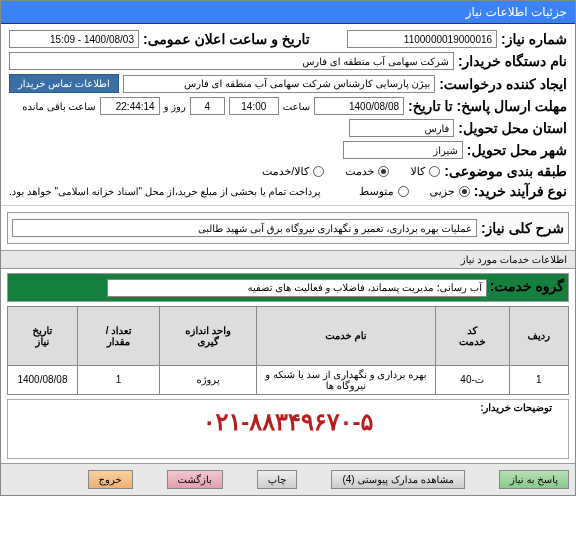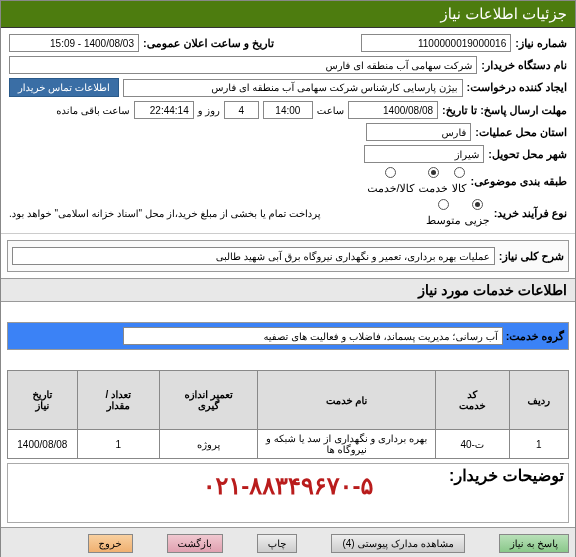--- a/index.html
+++ b/index.html
@@ -1,39 +1,39 @@
 <!DOCTYPE html>
 <html dir="rtl" lang="fa"><head>
 <meta charset="utf-8">
 <style>
 * { box-sizing: border-box; margin: 0; padding: 0; }
 body { font-family: Tahoma, Arial, sans-serif; font-size: 11px; background: #fff; direction: rtl; }
 .container { width: 576px; border: 1px solid #888; }
-.header-bar { background: #4d7c0f; color: #fff; padding: 4px 8px; font-size: 15px; border-bottom: 1px solid #333; }
+.header-bar { background: #3b82f6; color: #fff; padding: 4px 8px; font-size: 12px; border-bottom: 1px solid #333; }
 .section { padding: 4px 8px; border-bottom: 1px solid #ccc; }
 .row { display: flex; align-items: center; gap: 4px; padding: 2px 0; flex-wrap: wrap; }
-.label { font-weight: bold; font-size: 11px; white-space: nowrap; }
+.label { font-weight: bold; font-size: 14px; white-space: nowrap; }
 .input-box { border: 1px solid #888; background: #fff; padding: 2px 4px; font-size: 10px; min-height: 18px; display: inline-flex; align-items: center; text-align: center; }
 .input-box.wide { flex: 1; min-width: 200px; }
 .input-box.med { width: 90px; }
 .input-box.sm { width: 50px; text-align: center; justify-content: center; }
 .input-box.tiny { width: 35px; text-align: center; justify-content: center; }
 .blue-tab { background: #3a6ea5; color: #fff; padding: 3px 8px; font-size: 10px; border: 1px solid #2a5a8a; }
-.radio-group { display: inline-flex; align-items: center; gap: 4px; margin-left: 0; flex-direction: column; }
+.radio-group { display: inline-flex; align-items: center; gap: 4px; margin-left: 17px; }
 .radio { width: 11px; height: 11px; border: 1px solid #555; border-radius: 50%; display: inline-flex; align-items: center; justify-content: center; background: #fff; }
 .radio.checked::after { content: ""; width: 5px; height: 5px; background: #333; border-radius: 50%; }
 .note-box { border: 1px solid #999; background: #fafafa; padding: 4px; margin: 6px; font-size: 10px; }
-.sub-header { background: #e8e8e8; padding: 3px 8px; font-size: 14px; font-weight: bold; border-top: 1px solid #999; border-bottom: 1px solid #999; }
+.sub-header { background: #e8e8e8; padding: 3px 8px; font-size: 10px; font-weight: normal; border-top: 1px solid #999; border-bottom: 1px solid #999; }
 table { width: calc(100% - 12px); margin: 4px 6px; border-collapse: collapse; font-size: 10px; }
 th { background: #ddd; border: 1px solid #888; padding: 18px; font-weight: bold; text-align: center; }
 td { border: 1px solid #888; padding: 3px; text-align: center; background: #fff; }
-.group-box { border: 1px solid #999; margin: 20px 6px; padding: 4px; font-size: 10px; background: #3b82f6; }
+.group-box { border: 1px solid #999; margin: 4px 6px; padding: 4px; font-size: 10px; background: #15803d; }
 .big-text { font-size: 24px; color: #b91c1c; font-weight: bold; text-align: center; padding: 8px; letter-spacing: 2px; }
 .tel-area { border: 1px solid #aaa; margin: 4px 6px; background: #fff; min-height: 60px; position: relative; }
-.tel-label { position: absolute; top: 2px; right: 4px; font-size: 16px; font-weight: bold; }
+.tel-label { position: absolute; top: 2px; right: 16px; font-size: 10px; font-weight: bold; }
 .button-bar { background: #e8e8e8; padding: 6px; display: flex; gap: 6px; justify-content: flex-start; border-top: 1px solid #999; }
 .btn { border: 1px solid #888; padding: 3px 10px; font-size: 10px; cursor: pointer; margin-left: 28px; }
 .btn-green { background: linear-gradient(#b8e0b8, #8ac88a); text-align: right; }
 .btn-gray { background: linear-gradient(#eee, #ccc); }
 .btn-pink { background: linear-gradient(#f0c8d0, #e0a0b0); }
 .btn-orange { background: linear-gradient(#f8d0a0, #f0b070); }
 .small-text { font-size: 10px; }
 </style>
 </head>
 <body>
@@ -66,21 +66,21 @@
       <span class="input-box med">1400/08/08</span>
       <span class="small-text">ساعت</span>
       <span class="input-box sm">14:00</span>
       <span class="input-box tiny">4</span>
       <span class="small-text">روز و</span>
       <span class="input-box" style="width:60px">22:44:14</span>
       <span class="small-text">ساعت باقی مانده</span>
     </div>
 
     <div class="row">
-      <span class="label">استان محل عملیات:</span>
+      <span class="label">استان محل تحویل:</span>
       <span class="input-box" style="width:105px">فارس</span>
     </div>
 
     <div class="row">
       <span class="label">شهر محل تحویل:</span>
       <span class="input-box" style="width:120px">شیراز</span>
     </div>
 
     <div class="row">
       <span class="label">طبقه بندی موضوعی:</span>
@@ -126,21 +126,21 @@
     <span class="label">گروه خدمت:</span>
     <span class="input-box" style="width:380px">آب رسانی؛ مدیریت پسماند، فاضلاب و فعالیت های تصفیه</span>
   </div>
 
   <table>
     <thead>
       <tr>
         <th>ردیف</th>
         <th>کد خدمت</th>
         <th>نام خدمت</th>
-        <th>تعمیر اندازه گیری</th>
+        <th>واحد اندازه گیری</th>
         <th>تعداد / مقدار</th>
         <th>تاریخ نیاز</th>
       </tr>
     </thead>
     <tbody>
       <tr>
         <td>1</td>
         <td>ت-40</td>
         <td>بهره برداری و نگهداری از سد یا شبکه و نیروگاه ها</td>
         <td>پروژه</td>

